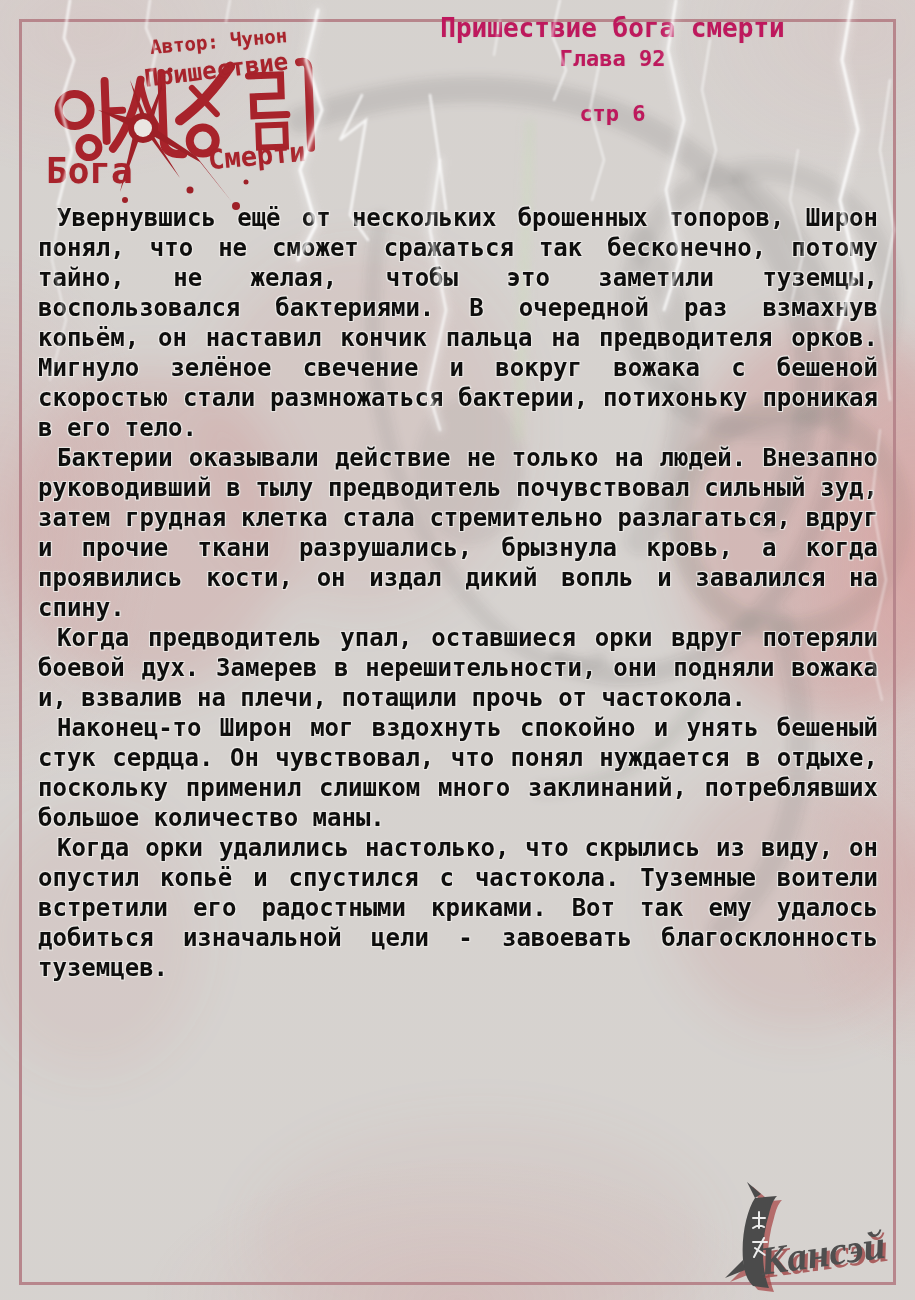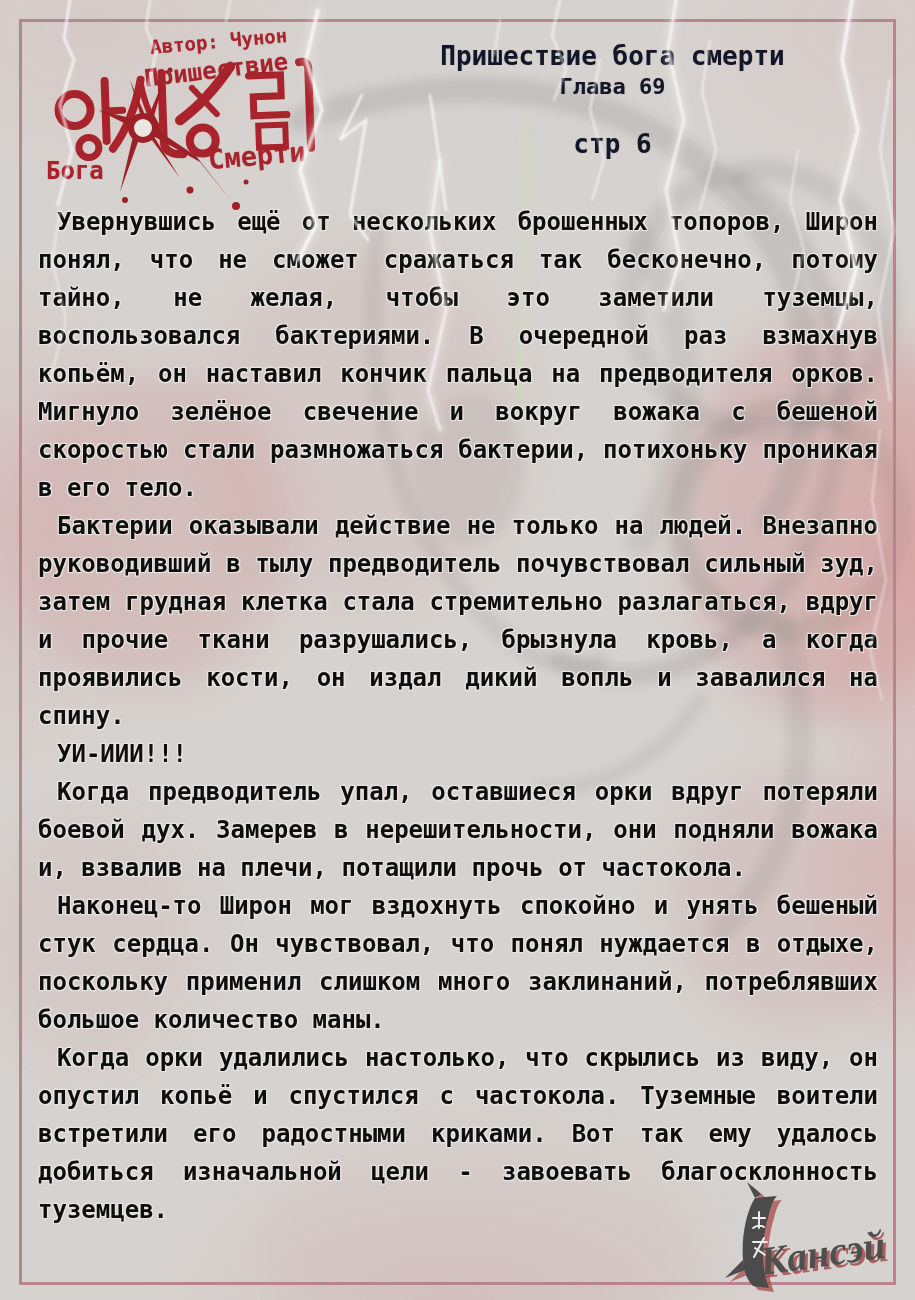--- a/index.html
+++ b/index.html
@@ -23,37 +23,37 @@
   .frame {
     position:absolute; left:19px; top:19px; right:19px; bottom:15px;
     border:3px solid #b7868c; pointer-events:none;
   }
   
   .logo { position:absolute; left:30px; top:20px; width:330px; height:205px; color:#a8232b; }
   .logo span { position:absolute; font-weight:bold; white-space:nowrap;
                text-shadow:0 0 1px rgba(140,30,35,.35); }
   .logo-author      { left:120px; top:10px;  font-size:19px; transform:rotate(-5deg); }
   .logo-series-top  { left:114px; top:36px;  font-size:24px; transform:rotate(-7deg); }
-  .logo-bottom-left { left:16px;  top:130px; font-size:24px;margin-top:7px; }
+  .logo-bottom-left { left:16px;  top:130px; font-size:36px; }
   .logo-bottom-right{ left:178px; top:120px; font-size:27px; transform:rotate(-5deg); }
   .logo svg { position:absolute; left:0; top:0; }
   
   .header {
-    position:absolute; left:330px; top:41px; width:565px;
-    text-align:center; color:#0f172a; font-weight:bold;
+    position:absolute; left:330px; top:13px; width:565px;
+    text-align:center; color:#be185d; font-weight:bold;
     text-shadow:0 0 1px rgba(130,30,35,.3);
   }
   .header-series  { font-size:26px; margin:0 0 3px 0; }
   .header-act     { font-size:22px; margin:0 0 5px 0; }
   .header-chapter { font-size:22px; margin:0; }
-  .header-page    { font-size:26px; margin:30px 0 0 0;text-align:center; }
+  .header-page    { font-size:22px; margin:30px 0 0 0;text-align:center; }
   
   .body-text {
     position:absolute; left:38px; top:203px; width:840px;
-    font-size:24px; line-height:38px; font-weight:bold; color:#0e0e0d;
+    font-size:24px; line-height:30px; font-weight:bold; color:#0e0e0d;
     text-align:justify;
   }
   .body-text p {
     margin:0; text-indent:19px;
     text-shadow:-1px -1px 0 #e9e6e3, 1px -1px 0 #e9e6e3,
                 -1px 1px 0 #e9e6e3, 1px 1px 0 #e9e6e3,
                  0 0 3px rgba(255,255,255,.65);
   }
   
   .signature { position:absolute; right:18px; bottom:0; width:200px; height:120px; }
@@ -140,28 +140,27 @@
       </g>
     </svg>
     <span class="logo-author">Автор: Чунон</span>
     <span class="logo-series-top">Пришествие</span>
     <span class="logo-bottom-left">Бога</span>
     <span class="logo-bottom-right">Смерти</span>
   </div>
 
   <div class="header">
     <div class="header-series">Пришествие бога смерти</div>
-    <div class="header-chapter">Глава 69</div>
+    <div class="header-chapter">Глава 92</div>
     <div class="header-page">стр 6</div>
   </div>
 
   <div class="body-text">
     <p>Увернувшись ещё от нескольких брошенных топоров, Широн понял, что не сможет сражаться так бесконечно, потому тайно, не желая, чтобы это заметили туземцы, воспользовался бактериями. В очередной раз взмахнув копьём, он наставил кончик пальца на предводителя орков. Мигнуло зелёное свечение и вокруг вожака с бешеной скоростью стали размножаться бактерии, потихоньку проникая в его тело.</p>
     <p>Бактерии оказывали действие не только на людей. Внезапно руководивший в тылу предводитель почувствовал сильный зуд, затем грудная клетка стала стремительно разлагаться, вдруг и прочие ткани разрушались, брызнула кровь, а когда проявились кости, он издал дикий вопль и завалился на спину.</p>
-    <p>УИ-ИИИ!!!</p>
     <p>Когда предводитель упал, оставшиеся орки вдруг потеряли боевой дух. Замерев в нерешительности, они подняли вожака и, взвалив на плечи, потащили прочь от частокола.</p>
     <p>Наконец-то Широн мог вздохнуть спокойно и унять бешеный стук сердца. Он чувствовал, что понял нуждается в отдыхе, поскольку применил слишком много заклинаний, потреблявших большое количество маны.</p>
     <p>Когда орки удалились настолько, что скрылись из виду, он опустил копьё и спустился с частокола. Туземные воители встретили его радостными криками. Вот так ему удалось добиться изначальной цели - завоевать благосклонность туземцев.</p>
   </div>
 
   <svg class="signature" width="200" height="120" viewBox="0 0 200 120">
     <g transform="translate(5,4)" fill="#a84a4a" opacity="0.75">
       <path d="M58,18 C50,30 44,55 46,80 C47,92 50,100 56,106 L72,108 C64,88 64,60 72,34 C74,26 76,20 80,16 Z"></path>
       <path d="M58,18 L50,2 L64,14 Z"></path>
       <path d="M46,80 L28,98 L48,90 Z"></path>

